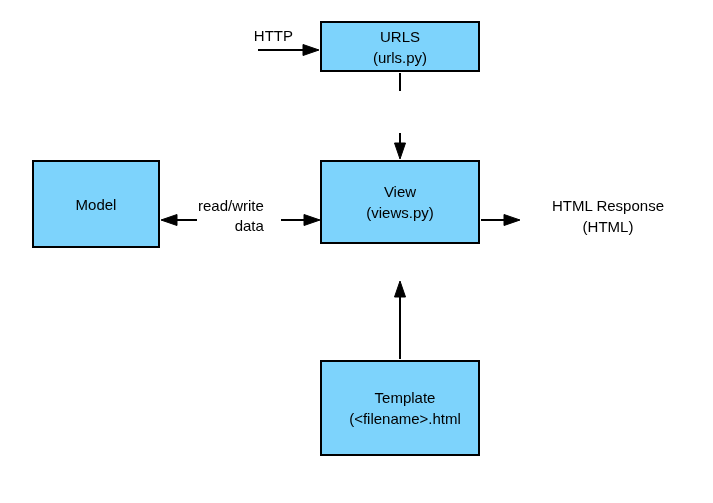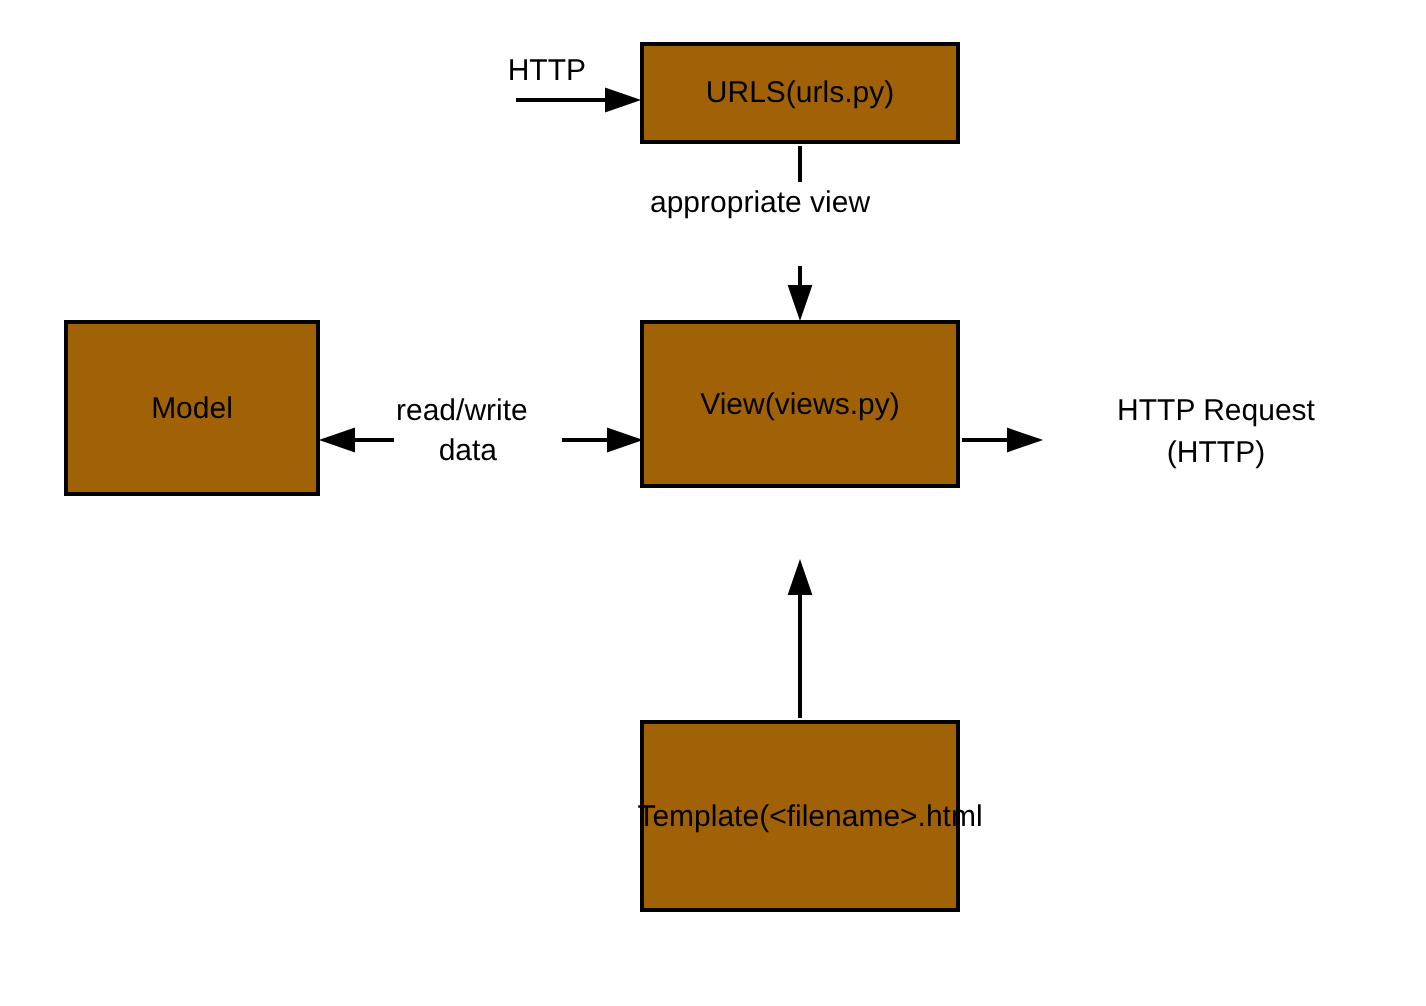--- a/index.html
+++ b/index.html
@@ -14,23 +14,23 @@
     background: #ffffff;
     font-family: "Liberation Sans", sans-serif;
     font-size: 15px;
     color: #000000;
     overflow: hidden;
   }
   .node {
     position: absolute;
     box-sizing: border-box;
     border: 2px solid #000000;
-    background: #a16207;
+    background: #7dd3fc;
     display: flex;
-    flex-direction: row;
+    flex-direction: column;
     align-items: center;
     justify-content: center;
     text-align: center;
     line-height: 21px;
   }
   #node-urls     { left: 320px; top: 21px;  width: 160px; height: 51px; }
   #node-view     { left: 320px; top: 160px; width: 160px; height: 84px; }
   #node-model    { left: 32px;  top: 160px; width: 128px; height: 88px; }
   #node-template { left: 320px; top: 360px; width: 160px; height: 96px; padding-left: 10px; }
 
@@ -43,21 +43,21 @@
     left: 173px; top: 25px; width: 120px;
     text-align: right;
   }
   #label-forward {
     left: 325px; top: 92px;
     text-align: left;
     line-height: 20px;
   }
   #label-read-write {
     left: 198px; top: 196px;
-    text-align: center;
+    text-align: right;
     line-height: 20px;
   }
   #label-read-write .l2 { padding-left: 6px; }
   #label-http-response {
     left: 530px; top: 195px; width: 156px;
     text-align: center;
   }
   #connectors {
     position: absolute;
     left: 0; top: 0;
@@ -97,31 +97,30 @@
       <line x1="400" y1="359" x2="400" y2="296"></line>
       <polygon points="400,281 394.5,297 405.5,297"></polygon>
     </g>
   </svg>
 
   <div class="free-label" id="label-http-request">
     <div>HTTP</div>
   </div>
 
   <div class="free-label" id="label-forward">
-    <div>appropriate view</div>
   </div>
 
   <div class="free-label" id="label-read-write">
     <div>read/write</div>
     <div class="l2">data</div>
   </div>
 
   <div class="free-label" id="label-http-response">
-    <div>HTTP Request</div>
-    <div>(HTTP)</div>
+    <div>HTML Response</div>
+    <div>(HTML)</div>
   </div>
 
   <div class="node" id="node-urls">
     <div>URLS</div>
     <div>(urls.py)</div>
   </div>
 
   <div class="node" id="node-view">
     <div>View</div>
     <div>(views.py)</div>

